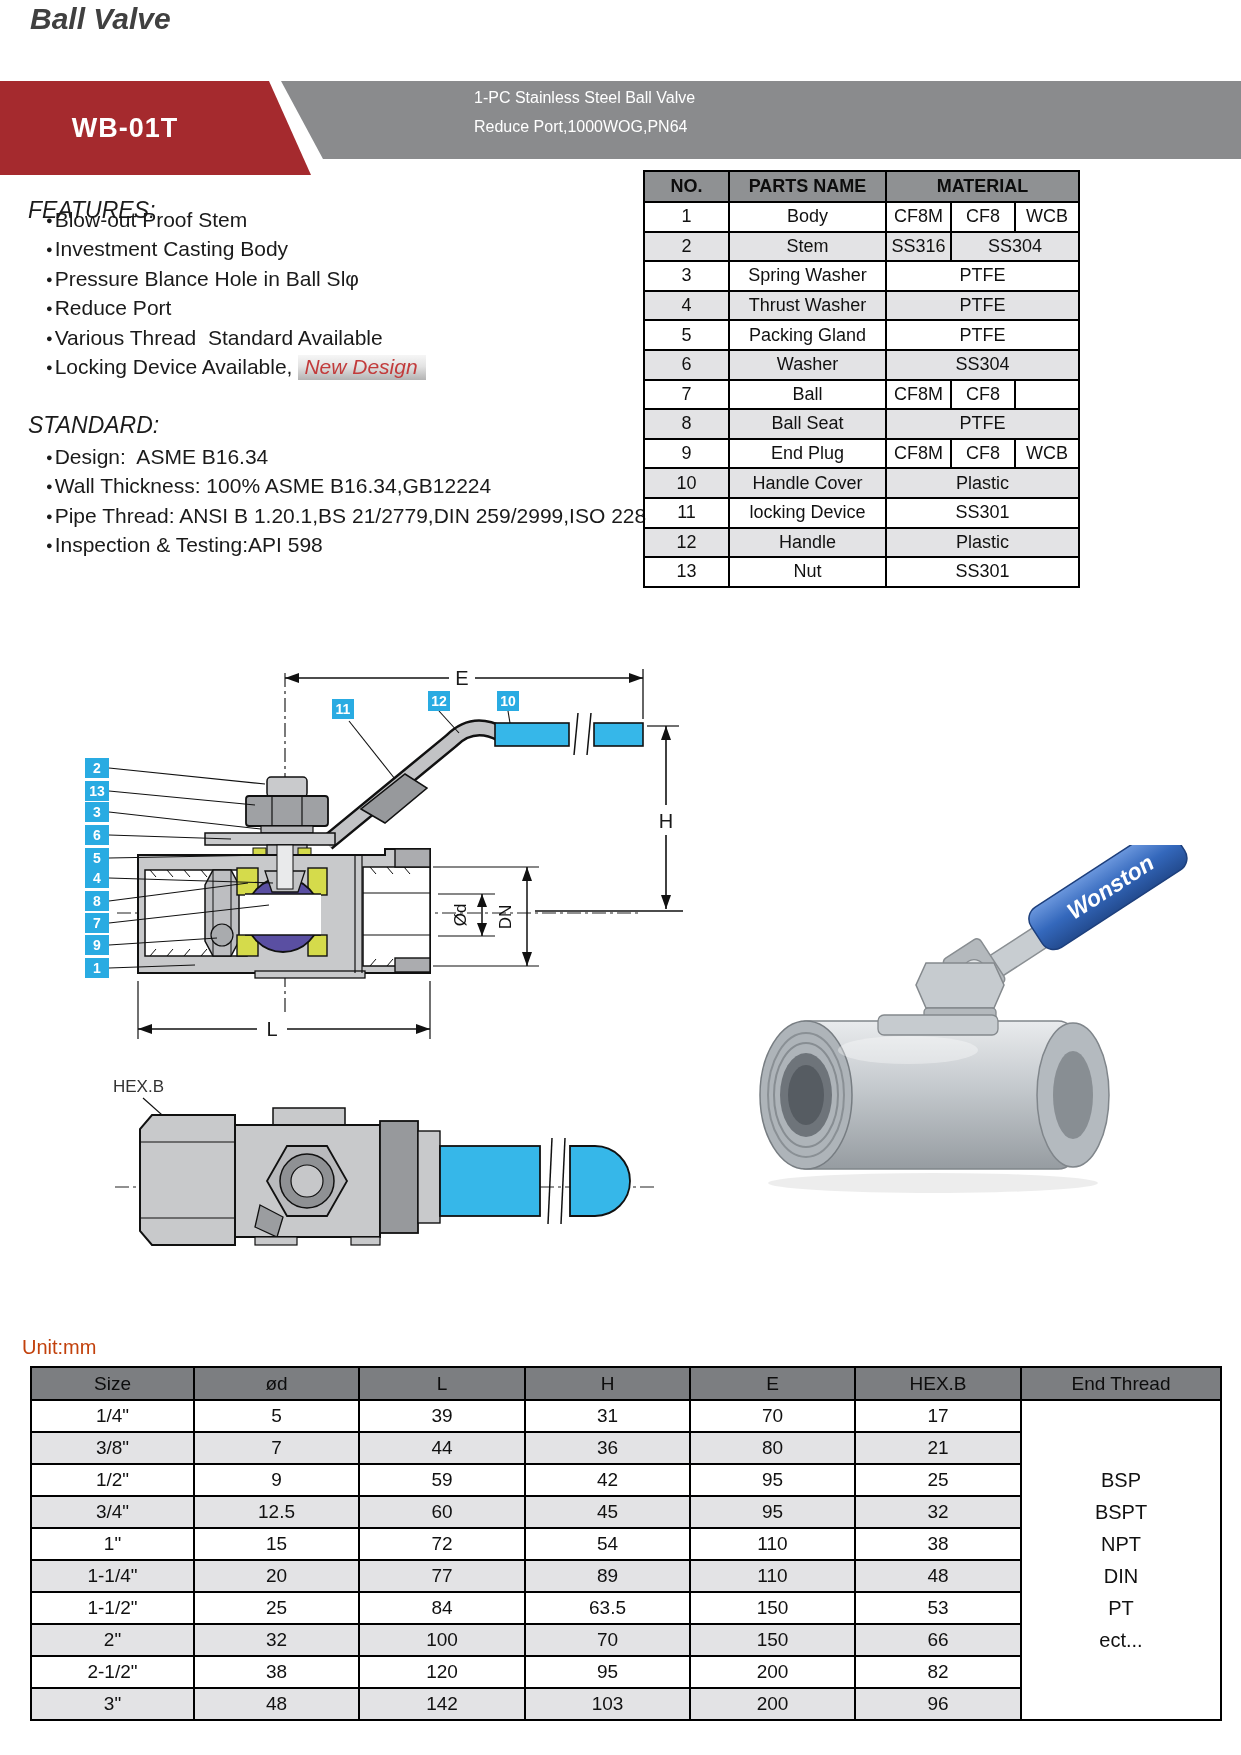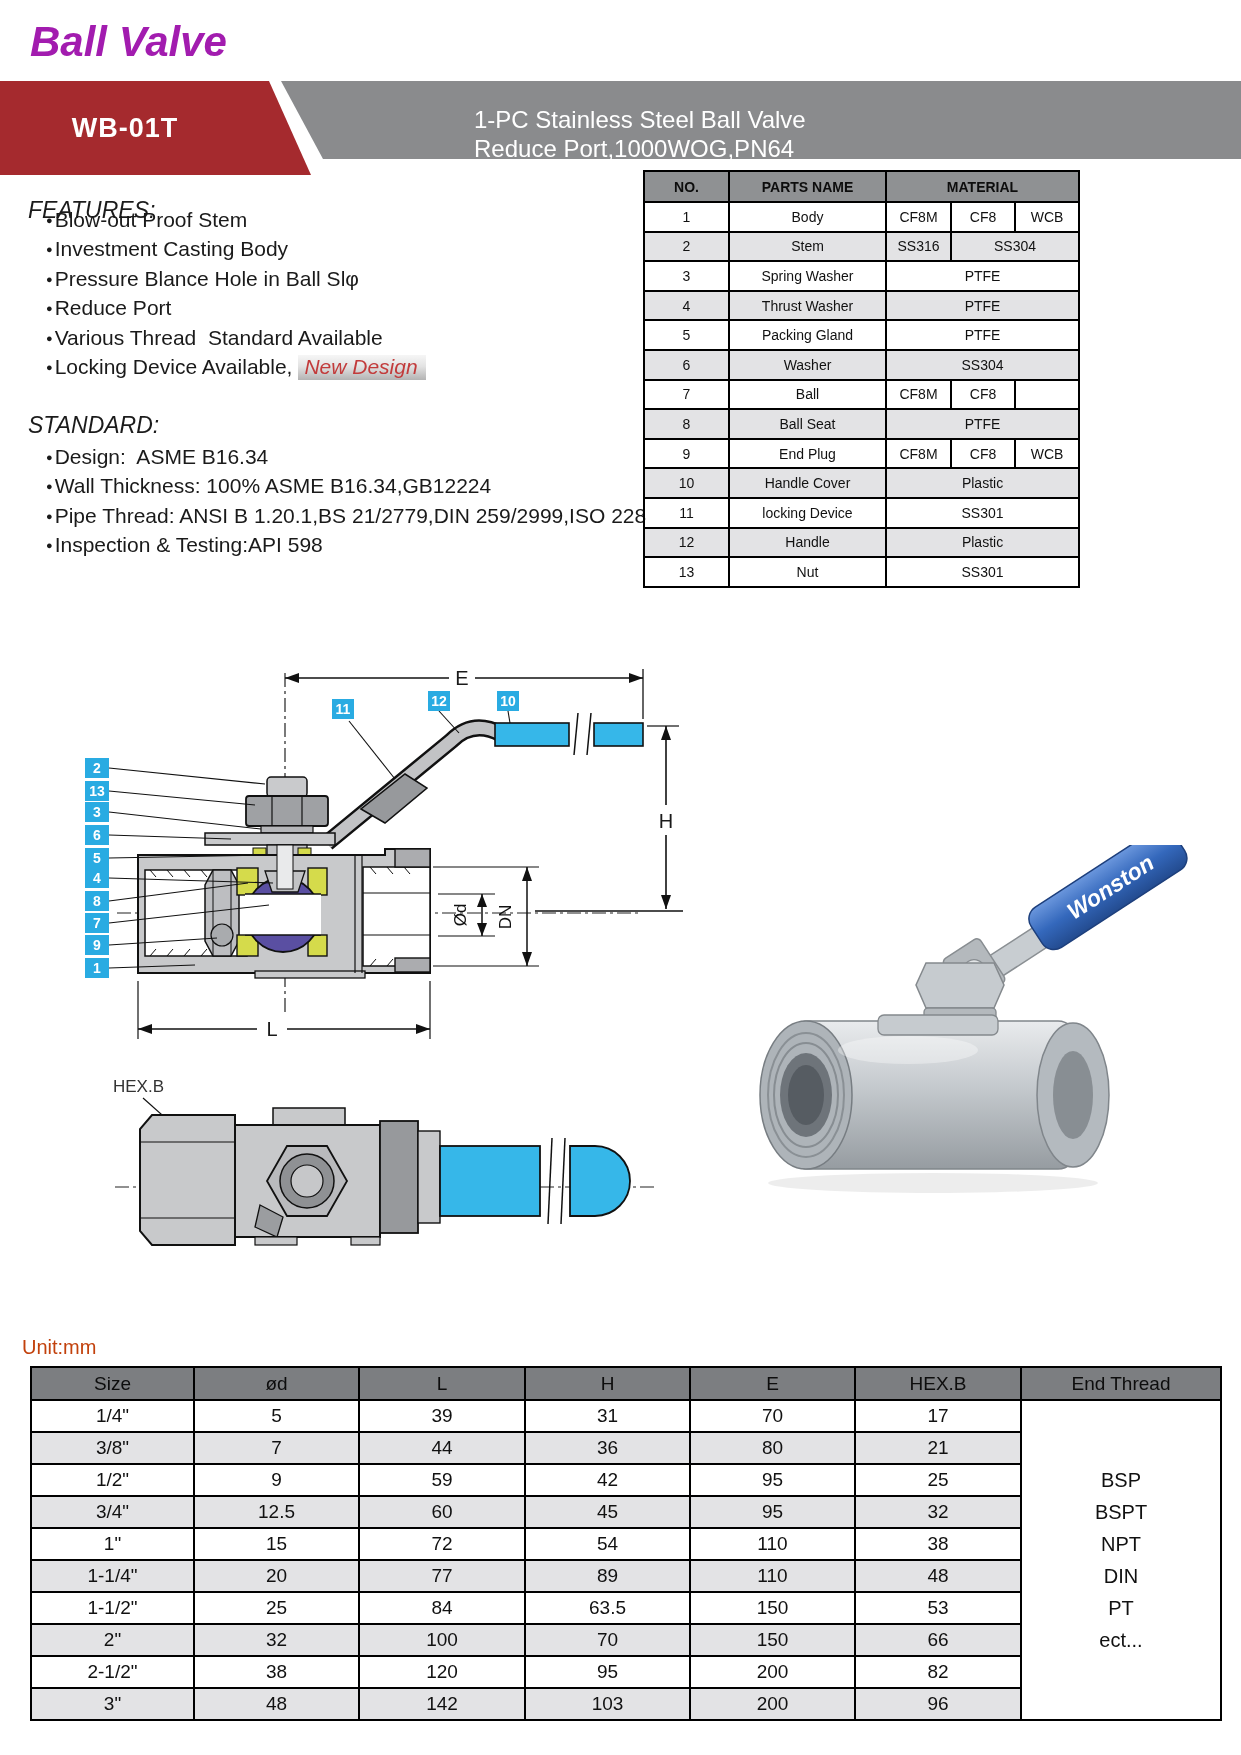--- a/index.html
+++ b/index.html
@@ -1,37 +1,37 @@
 <!DOCTYPE html>
 <html style="--accent-red: #A52A2E; --banner-gray: #8A8B8D; --table-header-gray: #8F9193; --dim-header-gray: #7C7E81; --row-alt-gray: #E3E3E5; --callout-cyan: #29ABE2; --handle-cyan: #36B7E9; --seat-yellow: #D5DB4B; --ball-purple: #5A4FA2; --drawing-gray: #C8C9CB; --photo-blue: #3468BC;"><head>
 <meta charset="utf-8">
 <style>
   html,body{margin:0;padding:0;background:#fff;}
   #page{position:relative;width:1241px;height:1755px;background:#fff;overflow:hidden;
         font-family:"Liberation Sans", sans-serif;color:#111;}
   
-  .doc-title{position:absolute;left:30px;top:18px;font-size:42px;font-weight:bold;font-style:italic;color:#a21caf;}
+  .doc-title{position:absolute;left:30px;top:2px;font-size:30px;font-weight:bold;font-style:italic;color:#404040;}
   .banner{position:absolute;left:0;top:81px;width:1241px;height:78px;}
   .banner-red{position:absolute;left:0;top:0;width:320px;height:94px;background:var(--accent-red,#A52A2E);
       clip-path:polygon(0 0,269px 0,311px 100%,0 100%);display:flex;align-items:center;}
   .banner-red span{display:block;width:250px;text-align:center;color:#fff;font-size:27px;font-weight:bold;letter-spacing:1px;}
   .banner-gray{position:absolute;left:281px;top:0;width:960px;height:78px;background:var(--banner-gray,#8A8B8D);
-      clip-path:polygon(0 0,100% 0,100% 100%,42px 100%);color:#fff;font-size:24px;line-height:29px;
-      padding-top:24px;box-sizing:border-box;}
+      clip-path:polygon(0 0,100% 0,100% 100%,42px 100%);color:#fff;font-size:16px;line-height:29px;
+      padding-top:2px;box-sizing:border-box;}
   .banner-gray div{padding-left:193px;}
   
   .sect-head{position:absolute;left:28px;font-size:23px;font-style:italic;color:#1b1b1b;}
   .blist{position:absolute;left:46px;margin:0;padding:0;list-style:none;font-size:21px;color:#1a1a1a;}
   .blist li{height:29.4px;white-space:pre-wrap;}
   .blist li::before{content:"\25CF";font-size:11px;vertical-align:3px;margin-right:2px;color:#1a1a1a;}
   .hl-new{font-style:italic;color:#C23B3B;padding:0 8px 2px 6px;margin-left:6px;
       background:linear-gradient(180deg,#f6f6f6 0%,#e3e3e3 45%,#b3b3b3 100%);}
   
   .parts-table{position:absolute;left:643px;top:170px;border-collapse:collapse;table-layout:fixed;width:435px;}
-  .parts-table th,.parts-table td{border:2px solid #000;text-align:center;font-size:14px;padding:0;height:27.6px;
+  .parts-table th,.parts-table td{border:2px solid #000;text-align:center;font-size:18px;padding:0;height:27.6px;
       overflow:hidden;white-space:nowrap;}
   .parts-table th{background:var(--table-header-gray,#8F9193);font-weight:bold;height:29px;color:#0d0d0d;}
   .parts-table tr.alt td{background:var(--row-alt-gray,#E3E3E5);}
   
   .unit-label{position:absolute;left:22px;top:1336px;font-size:20px;color:#c2410c;}
   .dim-table{position:absolute;left:30px;top:1366px;border-collapse:collapse;table-layout:fixed;width:1190px;}
   .dim-table th,.dim-table td{border:2px solid #000;text-align:center;font-size:19px;padding:0;height:30px;
       overflow:hidden;white-space:nowrap;}
   .dim-table th{background:var(--dim-header-gray,#7C7E81);font-weight:normal;height:31px;color:#0d0d0d;}
   .dim-table tr.alt td{background:var(--row-alt-gray,#E3E3E5);}

